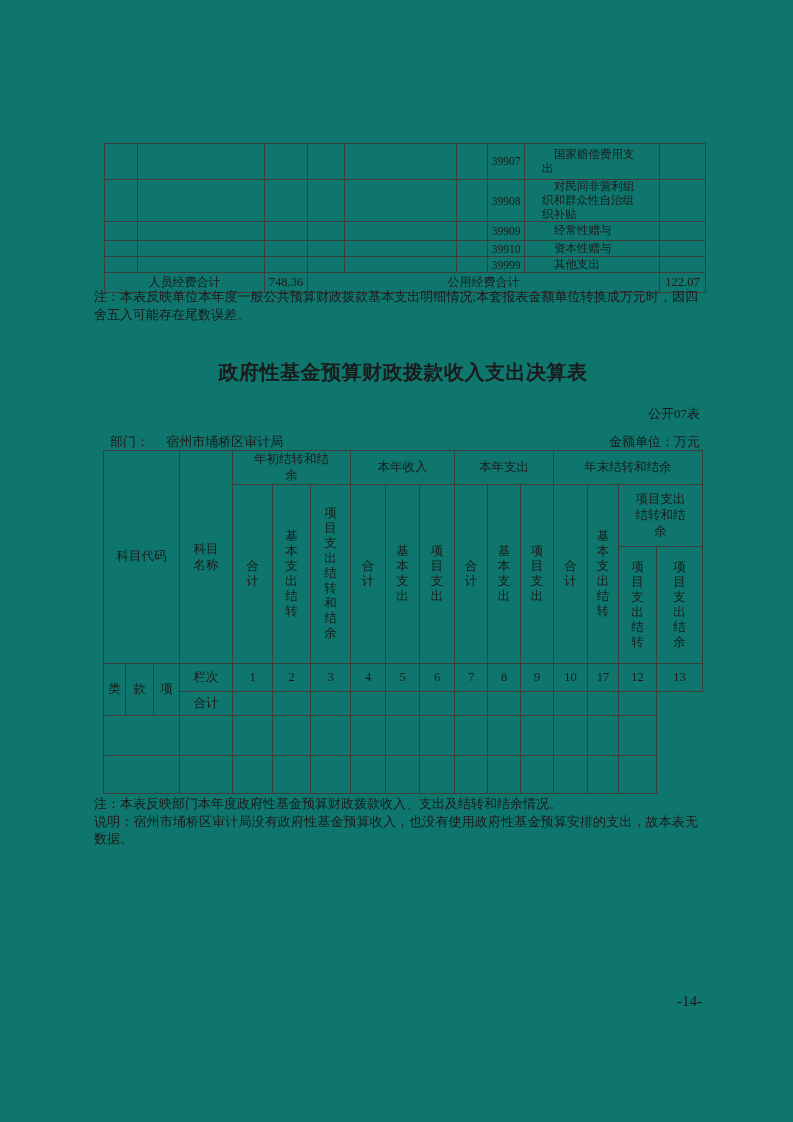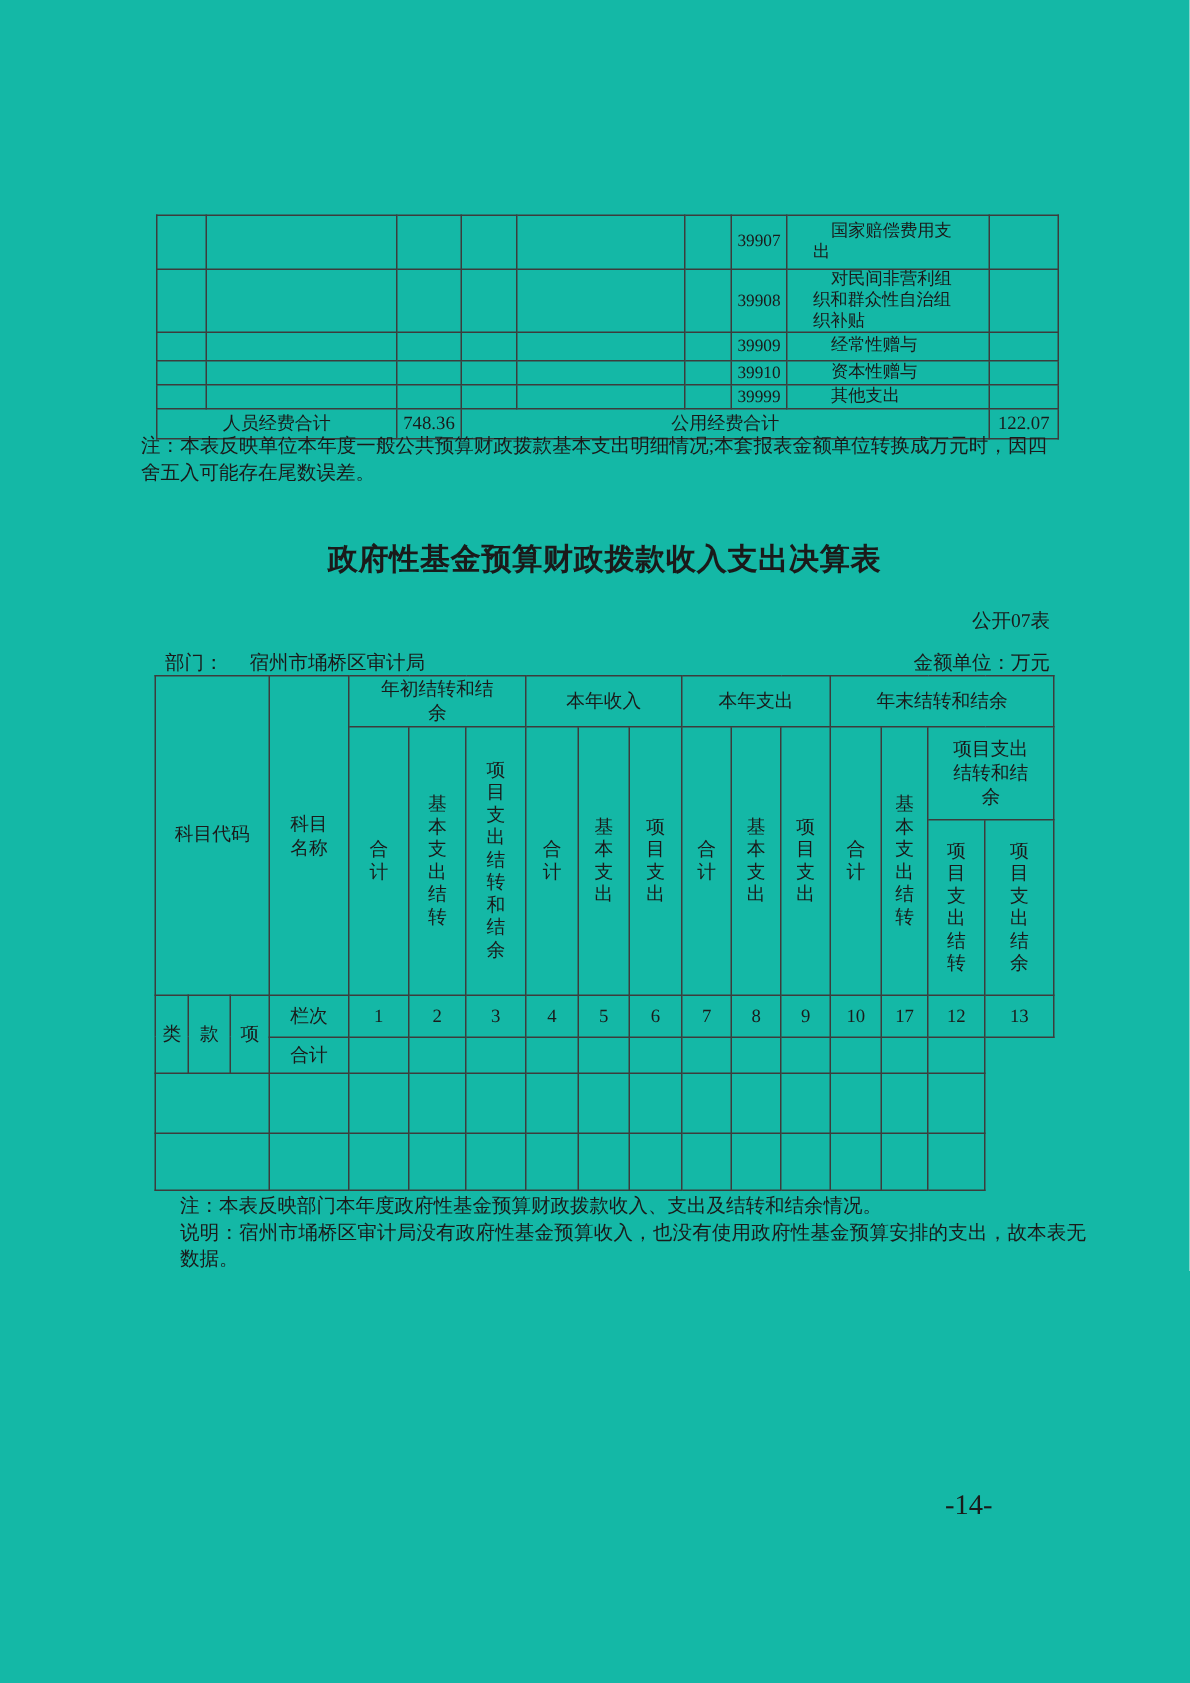--- a/index.html
+++ b/index.html
@@ -1,59 +1,59 @@
 <!DOCTYPE html>
 <html><head>
 <meta charset="utf-8">
 <style>
   html,body{margin:0;padding:0;background:#e8e8e8;}
   #page{
-    position:relative;width:793px;height:1122px;background:#14b8a6;
+    position:relative;width:793px;height:1122px;background:#0f766e;
     font-family:"Liberation Serif","DejaVu Serif",serif;color:#1a1a1a;
     margin:0 auto;overflow:hidden;
   }
   table{border-collapse:collapse;table-layout:fixed;}
   td{
     border:1px solid #3c3c3c;padding:0 2px;font-size:12px;
     text-align:center;vertical-align:middle;overflow:hidden;
     word-break:break-all;line-height:1.25;
   }
   
   #t1{position:absolute;left:104px;top:143px;width:601px;height:137px;}
   #t1 td.desc{text-align:left;font-size:11.5px;padding:0 17px;text-indent:12px;line-height:1.2;}
   #t1 td.code{font-size:11.5px;}
   #t1 td.val{font-size:12.5px;}
   
   .note{
     position:absolute;left:94px;width:604px;font-size:13px;line-height:17.5px;
     text-align:justify;
   }
   #note1{top:288px;}
-  #notes2{top:795px;margin-left:26px;}
+  #notes2{top:795px;}
   #notes2 p{margin:0;}
   
   #title2{
     position:absolute;left:103px;top:359px;width:600px;text-align:center;
     font-family:"Liberation Sans","DejaVu Sans",sans-serif;
     font-weight:bold;font-size:20px;letter-spacing:0.5px;
   }
   #tablecode{position:absolute;left:103px;top:405px;width:597px;text-align:right;font-size:13px;}
   #deptline{position:absolute;left:110px;top:433px;width:590px;font-size:13px;}
   #deptline .val{margin-left:14px;margin-top:40px;}
   #deptline .unit{float:right;}
   
   #t2{position:absolute;left:103px;top:450px;width:595px;height:342px;}
   #t2 td{font-size:12.5px;}
   .vtext{display:inline-block;width:1.15em;line-height:1.2;word-break:break-all;text-align:center;}
   .wrap6{display:inline-block;width:6.4em;line-height:1.3;}
   .wrap4{display:inline-block;width:4.35em;line-height:1.3;}
   .ghead{font-size:13px;}
   .num{font-size:12.5px;}
   
-  #pagenum{position:absolute;left:630px;top:993px;width:72px;text-align:left;font-size:19px;}
+  #pagenum{position:absolute;left:630px;top:993px;width:72px;text-align:right;font-size:15px;}
 </style>
 </head>
 <body>
 
 <div id="page">
 
   <table id="t1">
     <colgroup>
       <col style="width:33px">
         <col style="width:127px">

